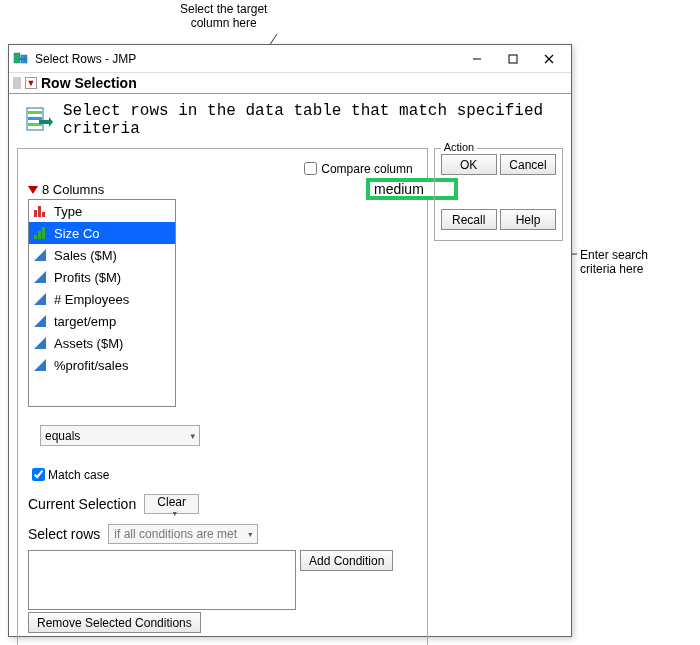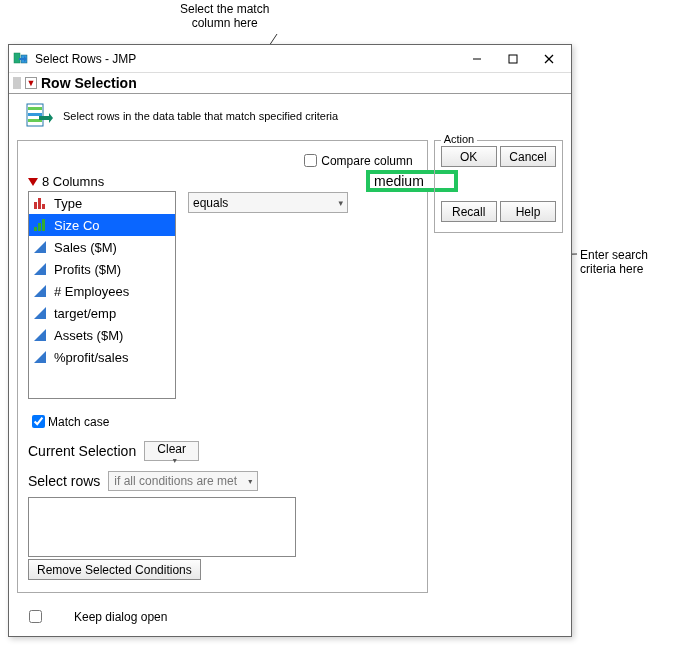--- a/index.html
+++ b/index.html
@@ -94,21 +94,22 @@
     display: flex;
     align-items: center;
     padding: 8px 12px 10px 16px;
   }
   .desc-row .desc-icon {
     width: 28px; height: 28px;
     margin-right: 10px;
     display: inline-flex;
   }
   .desc-text {
-    font-size: 11px;
+    font-size: 16px;
+    font-family: Liberation Mono, monospace;
   }
   .body-area {
     display: flex;
     padding: 0 8px;
     align-items: flex-start;
   }
   .left-panel {
     flex: 1;
     border: 1px solid #aaa;
     padding: 10px 10px 12px 10px;
@@ -119,21 +120,22 @@
     justify-content: flex-end;
     align-items: center;
     margin-bottom: 4px;
   }
   .compare-row input[type=checkbox] {
     margin-right: 4px;
   }
   .top-row {
     display: flex;
     align-items: flex-start;
-    margin-bottom: 13px;
+    margin-bottom: 19px;
+    flex-direction: column;
   }
   .col-header {
     display: flex;
     align-items: center;
     font-size: 13px;
     margin-bottom: 2px;
   }
   .col-header .red-tri {
     width: 0; height: 0;
     border-left: 5px solid transparent;
@@ -277,21 +279,21 @@
 <body>
 
 <div class="annotation" style="left:180px; top:4px; text-align:left;">
   <span></span>
 </div>
 <div class="annotation" style="left:580px; top:250px; text-align:left;">
   <span></span>
 </div>
 
 <div class="annotation" style="left:180px; top:2px;">
-  <div>Select the match</div>
+  <div>Select the target</div>
   <div>column here</div>
 </div>
 <div class="annotation" style="left:580px; top:248px; text-align:left;">
   <div>Enter search</div>
   <div>criteria here</div>
 </div>
 
 <svg class="anno-lines">
   <line x1="277" y1="34" x2="100" y2="300" stroke="#000" stroke-width="0.8"></line>
   <line x1="455" y1="257" x2="577" y2="254" stroke="#000" stroke-width="0.8"></line>
@@ -457,20 +459,23 @@
       <div class="sel-rows-row">
         <span class="row-label">Select rows</span>
         <div class="small-combo" style="width:150px; color:#777;">
           <span>if all conditions are met</span>
           <span class="chev">▾</span>
         </div>
       </div>
 
       <div class="cond-row">
         <div class="cond-box"></div>
+        <button class="btn">
+          <span>Add Condition</span>
+        </button>
       </div>
       <button class="btn remove-btn">
         <span>Remove Selected Conditions</span>
       </button>
 
     </div>
 
     <div class="action-panel">
       <span class="legend">Action</span>
       <button class="btn">

